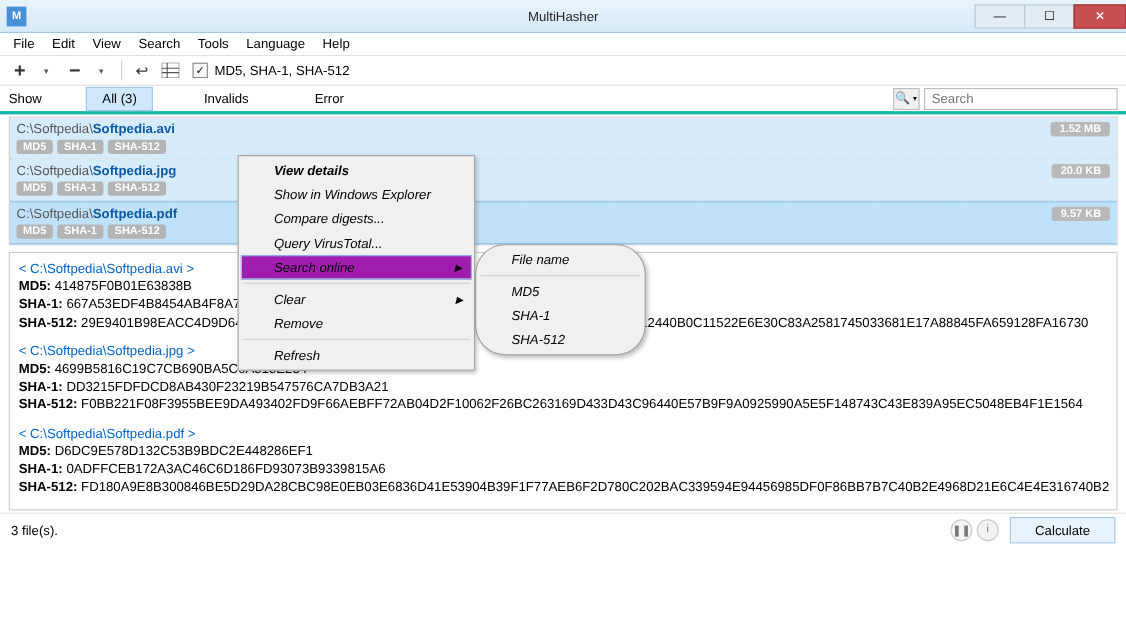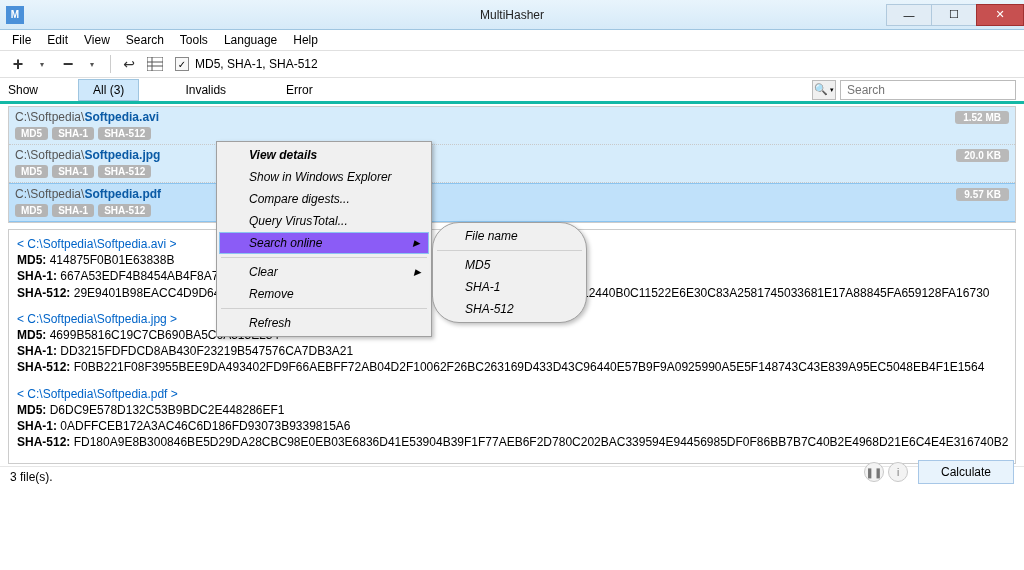--- a/index.html
+++ b/index.html
@@ -47,28 +47,28 @@
 .sizebadge { position: absolute; right: 6px; top: 4px; background: #b9b9b9; color: #fff; font-size: 10px; font-weight: bold; padding: 1px 8px; border-radius: 3px; }
 
 
 .details { border: 1px solid #ccc; margin: 6px 8px 2px; height: 235px; padding: 6px 8px; font-family: Consolas, monospace; font-size: 12px; line-height: 1.35; overflow: hidden; white-space: nowrap; }
 .details .flink { color: #0064c8; }
 .details .ang { color: #0064c8; }
 .details b { font-weight: bold; }
 .details .block { margin-bottom: 10px; }
 
 
-.statusbar { height: 30px; display: flex; align-items: flex-end; padding: 12px 10px; font-size: 12px; border-top: 1px solid #e6e6e6; }
+.statusbar { height: 30px; display: flex; align-items: center; padding: 12px 10px; font-size: 12px; border-top: 1px solid #e6e6e6; }
 .statusbar .sbtn { margin-left: 4px; width: 20px; height: 20px; border: 1px solid #c9c9c9; border-radius: 50%; display: flex; align-items: center; justify-content: center; font-size: 10px; background: #f3f3f3; color: #777; }
 .statusbar .calc { margin-left: 10px; width: 96px; height: 24px; border: 1px solid #a7c7e7; background: #e8f3fc; font-size: 12px; }
 
 
 .ctxmenu { position: absolute; background: #f0f0f0; border: 1px solid #a0a0a0; box-shadow: 2px 2px 4px rgba(0,0,0,.25); font-size: 12px; padding: 2px; font-style: italic; }
 .ctxmenu .ci { padding: 4px 26px 4px 30px; position: relative; cursor: default; white-space: nowrap; }
-.ctxmenu .ci.hl { background: #8b5cf6; border: 1px solid #8bc4f0; padding: 3px 25px 3px 29px; }
+.ctxmenu .ci.hl { background: #a21caf; border: 1px solid #8bc4f0; padding: 3px 25px 3px 29px; }
 .ctxmenu .csep { height: 1px; background: #d0d0d0; margin: 3px 2px; }
 .ctxmenu .sub { position: absolute; right: 8px; top: 50%; transform: translateY(-50%); font-size: 9px; }
 #ctx1 { left: 216px; top: 141px; width: 216px; }
 #ctx2 { left: 432px; top: 222px; width: 155px; border-radius: 27px; }
 </style>
 </head>
 <body>
 
 <div class="titlebar">
   <div class="icon">M</div>

